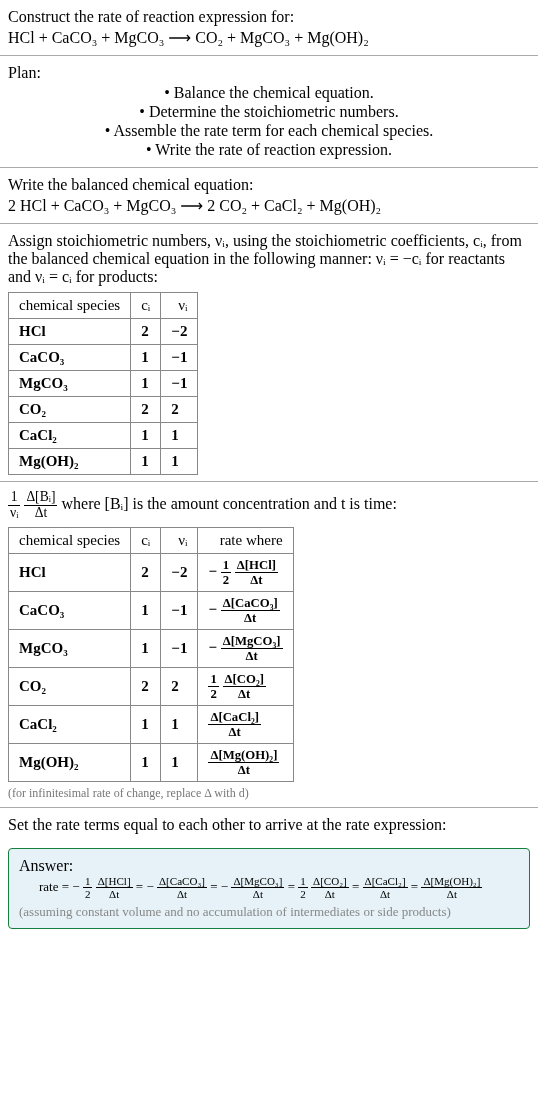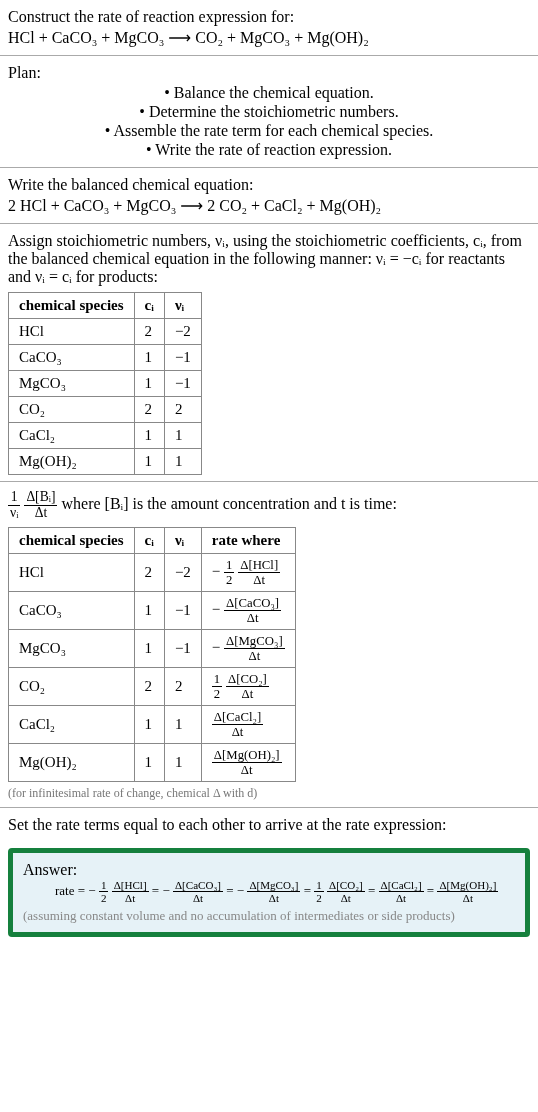--- a/index.html
+++ b/index.html
@@ -18,25 +18,26 @@
   border-bottom: none;
 }
 table.data {
   border-collapse: collapse;
   margin-top: 6px;
 }
 table.data th, table.data td {
   border: 1px solid #888;
   padding: 4px 10px;
   text-align: left;
+  font-weight: bold;
+  font-size: 15px;
+}
+table.data th {
   font-weight: normal;
-  font-size: 15px;
-}
-table.data th {
-  font-weight: bold;
+  text-align: right;
 }
 .frac {
   display: inline-block;
   text-align: center;
   vertical-align: middle;
   font-size: 0.85em;
 }
 .frac .num {
   display: block;
   border-bottom: 1px solid #000;
@@ -48,21 +49,21 @@
   padding: 0 2px;
   line-height: 1.1;
 }
 .small-note {
   font-size: 12px;
   color: #777;
   margin-top: 4px;
 }
 .answer-box {
   background: #e6f2f7;
-  border: 5px solid #15803d;
+  border: 1px solid #15803d;
   border-radius: 4px;
   margin: 6px 8px 10px 8px;
   padding: 8px 10px;
 }
 .answer-box .assume {
   font-size: 13px;
   color: #888;
   margin-top: 4px;
 }
 p {
@@ -71,21 +72,21 @@
 .bullet-list {
   margin: 2px 0;
 }
 .bullet-list div {
   margin: 1px 0;
   text-align: center;
 }
 .rate-line {
   font-size: 13px;
   white-space: nowrap;
-  margin-left: 32px;
+  margin-left: 20px;
 }
 .nowrap { white-space: nowrap; }
 </style>
 </head>
 <body>
 
 <div class="section">
   <p>Construct the rate of reaction expression for:</p>
   <p>HCl + CaCO₃ + MgCO₃  ⟶  CO₂ + MgCO₃ + Mg(OH)₂</p>
 </div>
@@ -210,21 +211,21 @@
     <tr>
       <td>Mg(OH)₂</td>
       <td>1</td>
       <td>1</td>
       <td class="nowrap">
         <span class="frac"><span class="num">Δ[Mg(OH)₂]</span><span class="den">Δt</span></span>
       </td>
     </tr>
   </tbody>
     </table>
-  <div class="small-note">(for infinitesimal rate of change, chemical Δ with d)</div>
+  <div class="small-note">(for infinitesimal rate of change, replace Δ with d)</div>
 </div>
 
 <div class="section no-border">
   <p>Set the rate terms equal to each other to arrive at the rate expression:</p>
 </div>
 
 <div class="answer-box">
   <div>Answer:</div>
   <div class="rate-line">
     <span>rate = </span>

